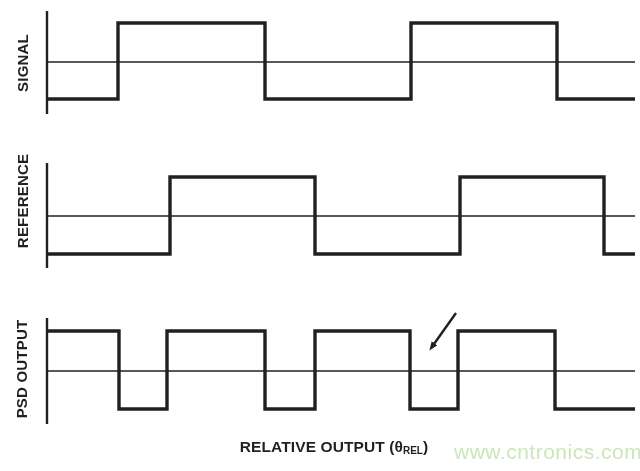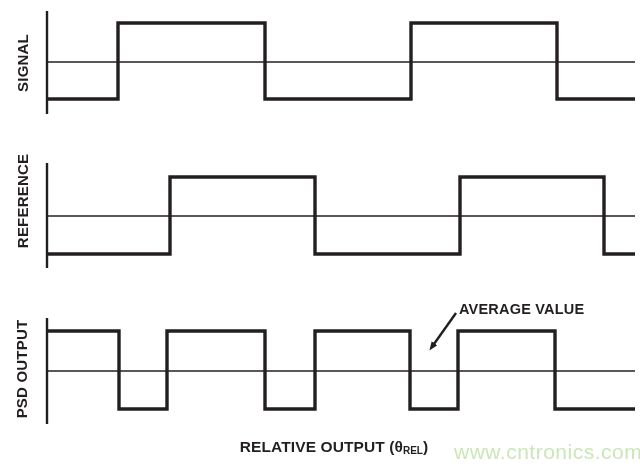--- a/index.html
+++ b/index.html
@@ -84,19 +84,18 @@
       <polyline points="47,331 119,331 119,409 167,409 167,331 265,331 265,409 315,409 315,331 410,331 410,409 458,409 458,331 555,331 555,409 635,409" fill="none" stroke-width="3.4" stroke-linejoin="miter" stroke="#231f20"></polyline>
       <line x1="456" y1="313" x2="434" y2="344" stroke-width="2.4" marker-end="url(#arrowhead)" stroke="#231f20"></line>
     </svg>
 
   <div class="panel-label" id="plabel-signal">SIGNAL</div>
 
   <div class="panel-label" id="plabel-reference">REFERENCE</div>
 
   <div class="panel-label" id="plabel-psd">PSD OUTPUT</div>
 
-  <div class="annotation-label">AVERAGE VALUE</div>
 
   <div class="x-axis-label"><span>RELATIVE OUTPUT (</span><span class="theta">θ</span><sub>REL</sub><span>)</span></div>
 
   <div class="watermark" style="color: rgb(203, 230, 184);">www.cntronics.com</div>
 
 </div>
 
 </body></html>

